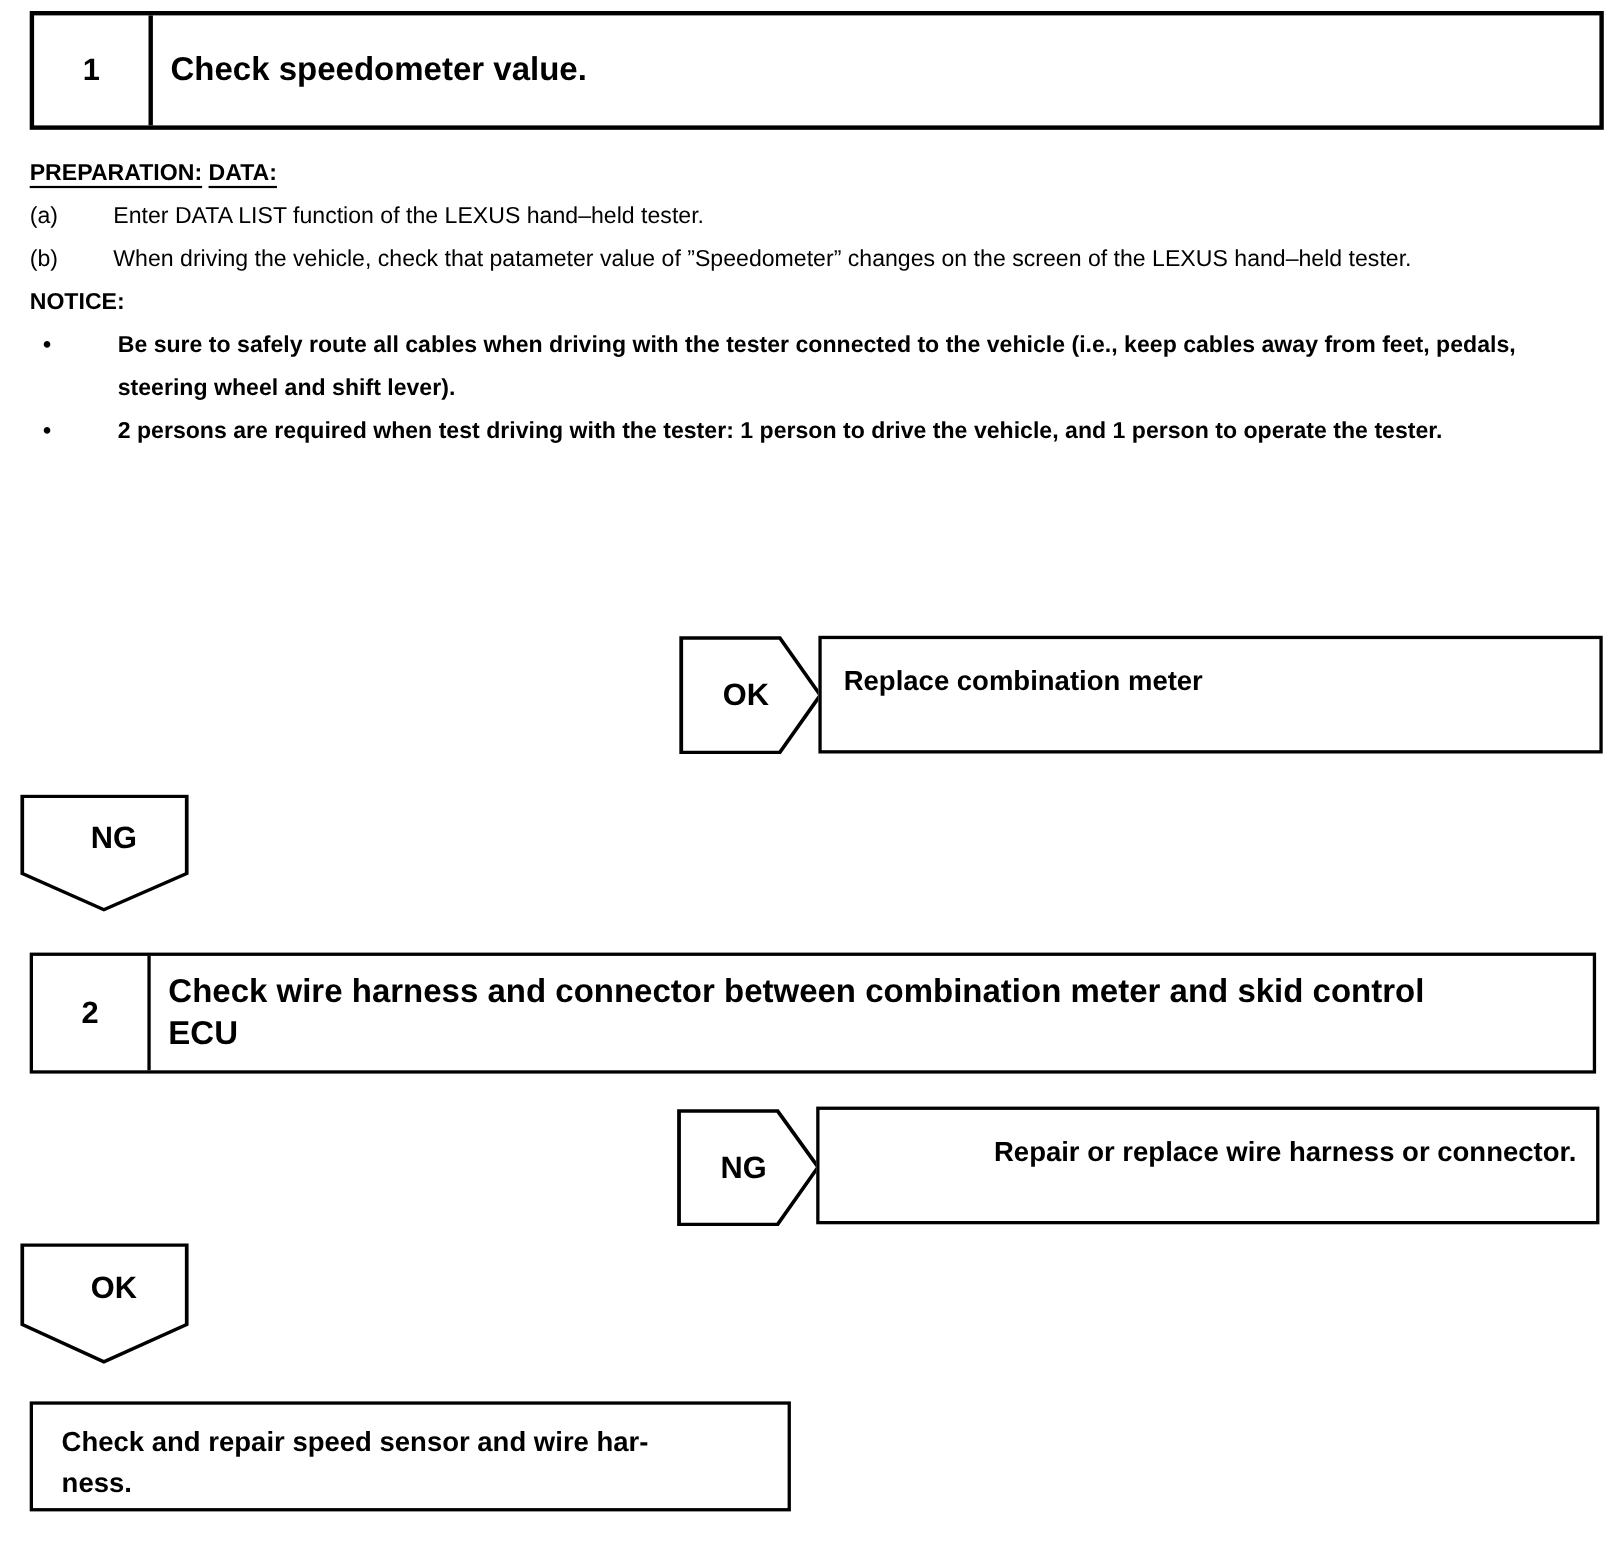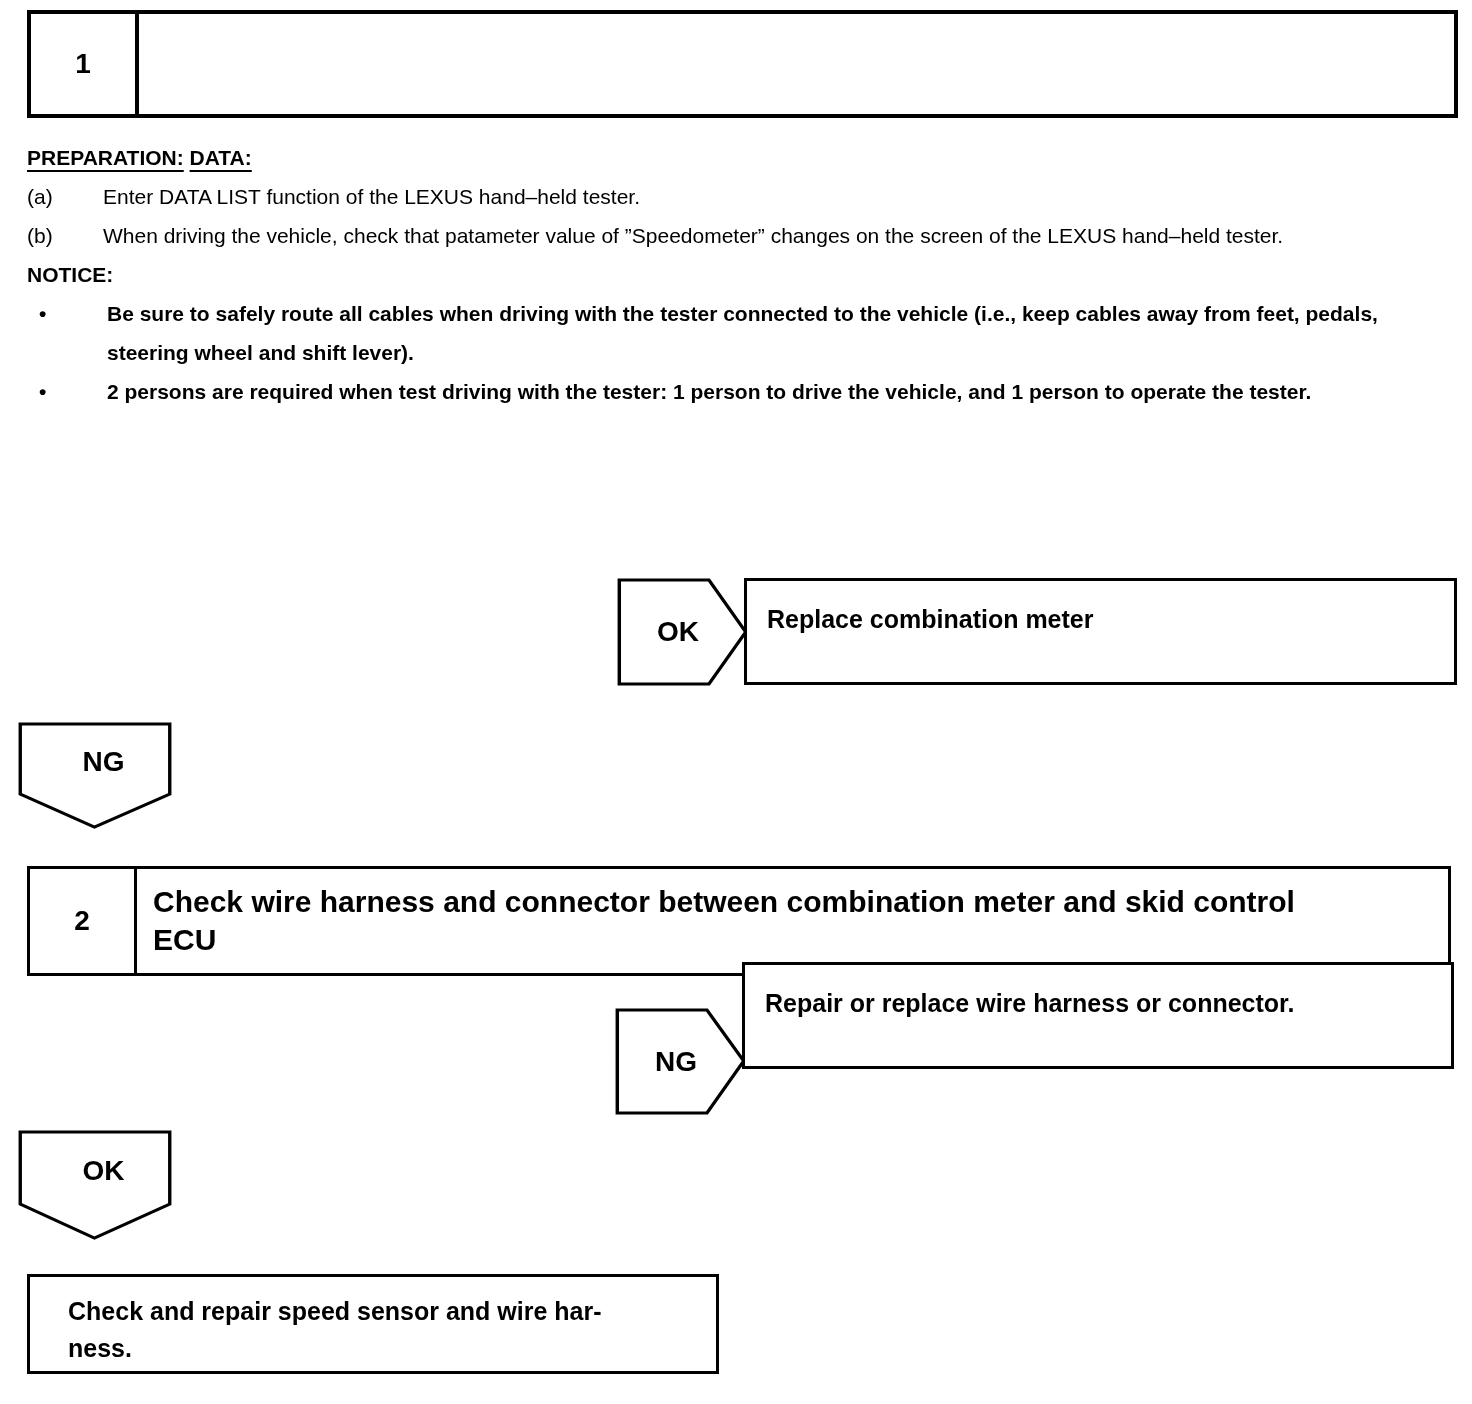--- a/index.html
+++ b/index.html
@@ -101,20 +101,21 @@
     white-space: pre-line;
   }
 </style>
 </head>
 <body>
 
 <div class="page">
 
   <div class="step-header" style="left:27px; top:10px; width:1431px; height:108px;">
     <div class="step-num">1</div>
+    <div class="step-title">Check speedometer value.</div>
   </div>
 
   <div class="content">
     <div class="sect-label">PREPARATION:</div>
     <div class="sect-label">DATA:</div>
     <div class="row">
       <div class="marker">(a)</div>
       <div class="txt">Enter DATA LIST function of the LEXUS hand–held tester.</div>
     </div>
     <div class="row">
@@ -152,25 +153,25 @@
     <div class="step-title">Check wire harness and connector between combination meter and skid control
 ECU</div>
   </div>
 
   <div class="arrow right" style="left:615px; top:1008px; width:114px; height:107px;">
     <svg viewBox="0 0 114 107" preserveAspectRatio="none">
       <polygon points="2,2 80,2 112,53 80,105 2,105"></polygon>
     </svg>
     <span class="arrow-label">NG</span>
   </div>
-  <div class="action-box" style="left:742px; top:962px; width:712px; height:107px;">Repair or replace wire harness or connector.</div>
+  <div class="action-box" style="left:742px; top:1006px; width:712px; height:107px;text-align:right;">Repair or replace wire harness or connector.</div>
 
   <div class="arrow down" style="left:18px; top:1130px; width:137px; height:110px;">
     <svg viewBox="0 0 137 110" preserveAspectRatio="none">
       <polygon points="2,2 135,2 135,74 68,108 2,74"></polygon>
     </svg>
     <span class="arrow-label">OK</span>
   </div>
 
-  <div class="action-box" style="left:27px; top:1274px; width:692px; height:100px; padding-top:16px; padding-left:38px;">Check and repair speed sensor and wire har-
+  <div class="action-box" style="left:27px; top:1274px; width:692px; height:100px; padding-top:16px; padding-left:26px;">Check and repair speed sensor and wire har-
 ness.</div>
 
 </div>
 
 </body></html>

